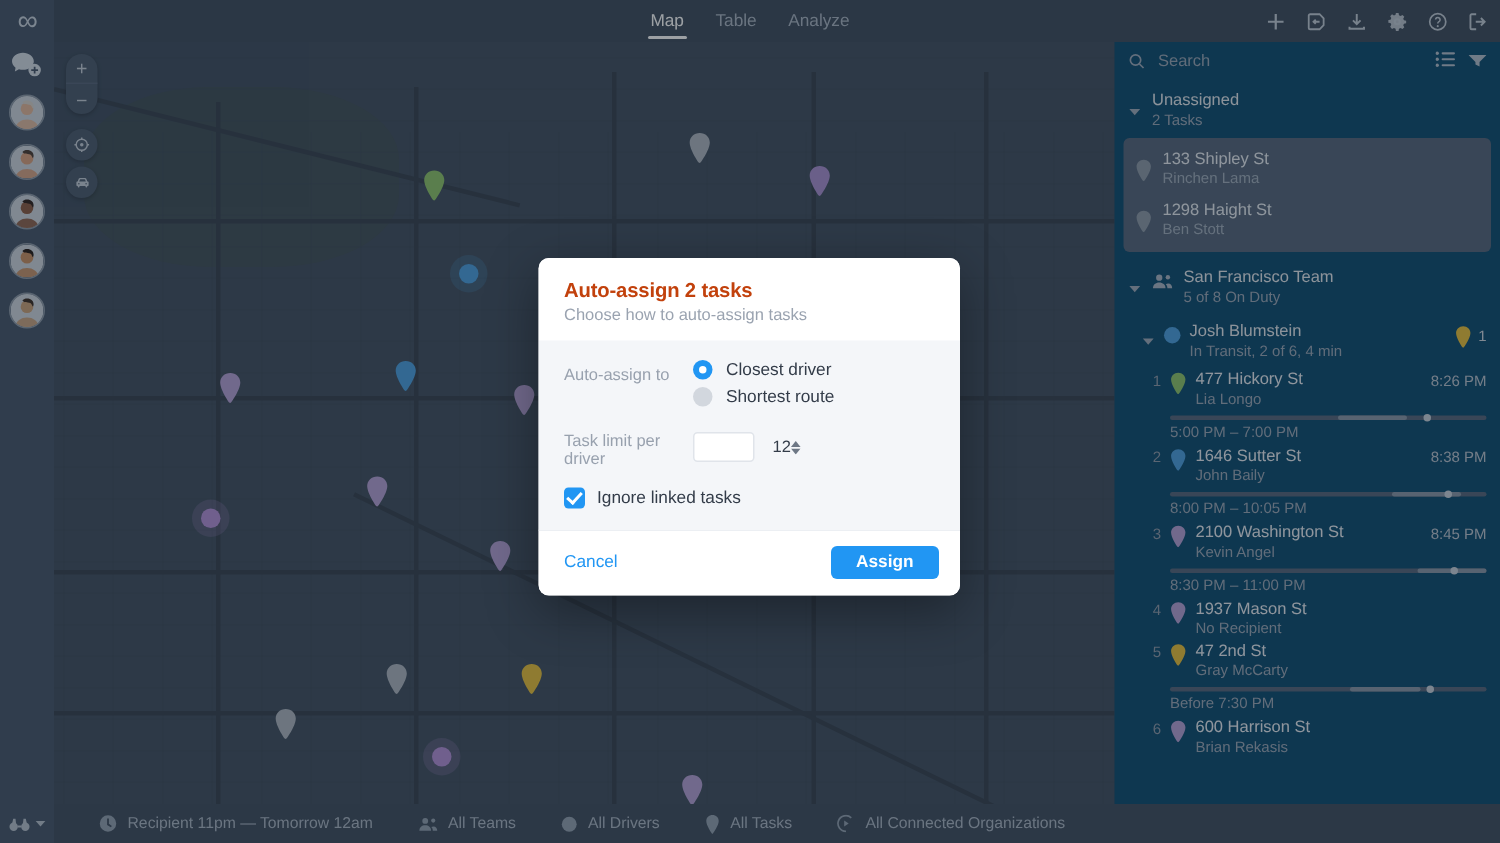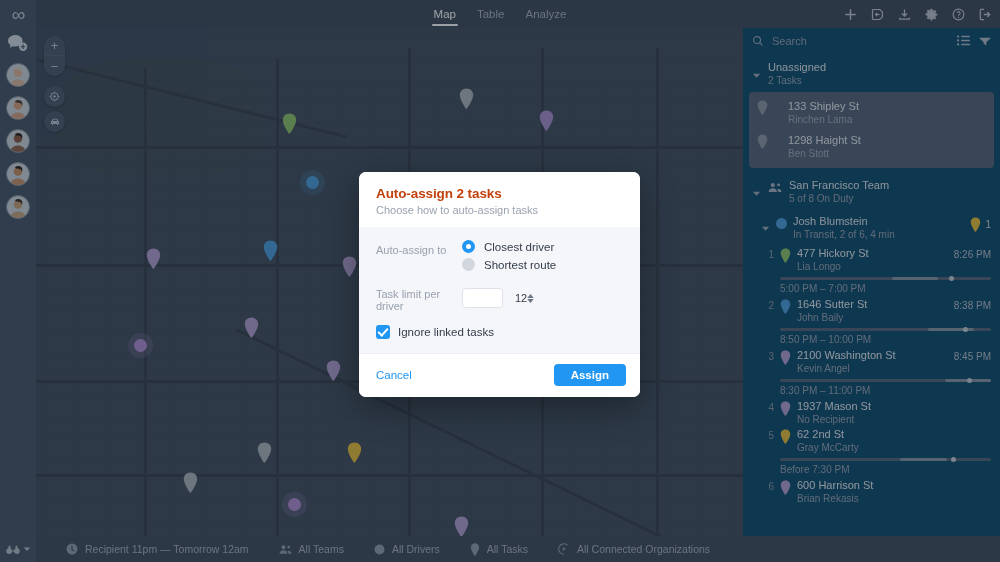--- a/index.html
+++ b/index.html
@@ -91,21 +91,21 @@
 
   .sb-scroll { flex:1; overflow:hidden; }
 
   .group-hdr { display:flex; align-items:flex-start; padding:6px 9px 5px 9px; gap:7px; }
   .caret { width:9px; height:9px; margin-top:5px; flex:none; color:#9fabba;}
   .grp-title { font-size:11px; color:#e3e8ee; line-height:13px; }
   .grp-sub { font-size:10px; color:#9aa7b7; line-height:13px; }
   .grp-icon { width:14px; margin-top:3px; color:#aab6c4; display:flex; flex:none;}
 
   .unassigned-box { margin:0 6px; background:#55657a; border-radius:4px; padding:4px 0; }
-  .task-lite { display:flex; gap:20px; padding:4px 8px; cursor:pointer; }
+  .task-lite { display:flex; align-items:center; gap:7px; padding:4px 8px; cursor:pointer; }
   .task-lite .tpin { width:11px; height:15px; flex:none; color:#8d99a8;}
   .t-addr { font-size:11px; color:#e8edf3; line-height:13px; }
   .t-name { font-size:10px; color:#a0adbc; line-height:13px; }
 
   .drv-row { display:flex; align-items:flex-start; gap:6px; padding:5px 9px 4px 18px; cursor:pointer;}
   .drv-dot { width:11px; height:11px; border-radius:50%; margin-top:3px; flex:none; }
   .drv-name { font-size:11px; color:#e3e8ee; line-height:13px;}
   .drv-sub { font-size:10px; color:#9aa7b7; line-height:13px;}
   .drv-badge { margin-left:auto; display:flex; align-items:center; gap:4px; padding-top:2px;}
   .drv-badge .bnum { font-size:10px; color:#cfd7e0;}
@@ -425,21 +425,21 @@
               <span class="tsk-txt">
                 <div class="tsk-addr">1646 Sutter St</div>
                 <div class="tsk-recip">John Baily</div>
               </span>
               <span class="tsk-eta">8:38 PM</span>
             </div>
             <div class="bar">
               <span class="fill" style="left:70%;width:22%"></span>
               <span class="knob" style="left:86.5%"></span>
             </div>
-            <div class="tsk-win">8:50 PM – 10:00 PM</div>
+            <div class="tsk-win">8:00 PM – 10:05 PM</div>
           </div>
           <div class="tsk">
             <div class="tsk-main">
               <span class="tsk-idx">3</span>
               <span class="tsk-pin"><svg width="11" height="15" viewBox="0 0 15 21">
                   <path d="M7.5.6C3.7.6.8 3.4.8 7c0 4.6 5.3 12.6 6 13.4.3.4.9.4 1.2 0 .7-.8 6.2-8.8 6.2-13.4C14.2 3.4 11.3.6 7.5.6" fill="#b6a0d6"></path>
                 </svg></span>
               <span class="tsk-txt">
                 <div class="tsk-addr">2100 Washington St</div>
                 <div class="tsk-recip">Kevin Angel</div>
@@ -464,21 +464,21 @@
               </span>
             </div>
           </div>
           <div class="tsk">
             <div class="tsk-main">
               <span class="tsk-idx">5</span>
               <span class="tsk-pin"><svg width="11" height="15" viewBox="0 0 15 21">
                   <path d="M7.5.6C3.7.6.8 3.4.8 7c0 4.6 5.3 12.6 6 13.4.3.4.9.4 1.2 0 .7-.8 6.2-8.8 6.2-13.4C14.2 3.4 11.3.6 7.5.6" fill="#e8c039"></path>
                 </svg></span>
               <span class="tsk-txt">
-                <div class="tsk-addr">62 2nd St</div>
+                <div class="tsk-addr">47 2nd St</div>
                 <div class="tsk-recip">Gray McCarty</div>
               </span>
             </div>
             <div class="bar">
               <span class="fill" style="left:57%;width:22%"></span>
               <span class="knob" style="left:81%"></span>
             </div>
             <div class="tsk-win">Before 7:30 PM</div>
           </div>
           <div class="tsk">

